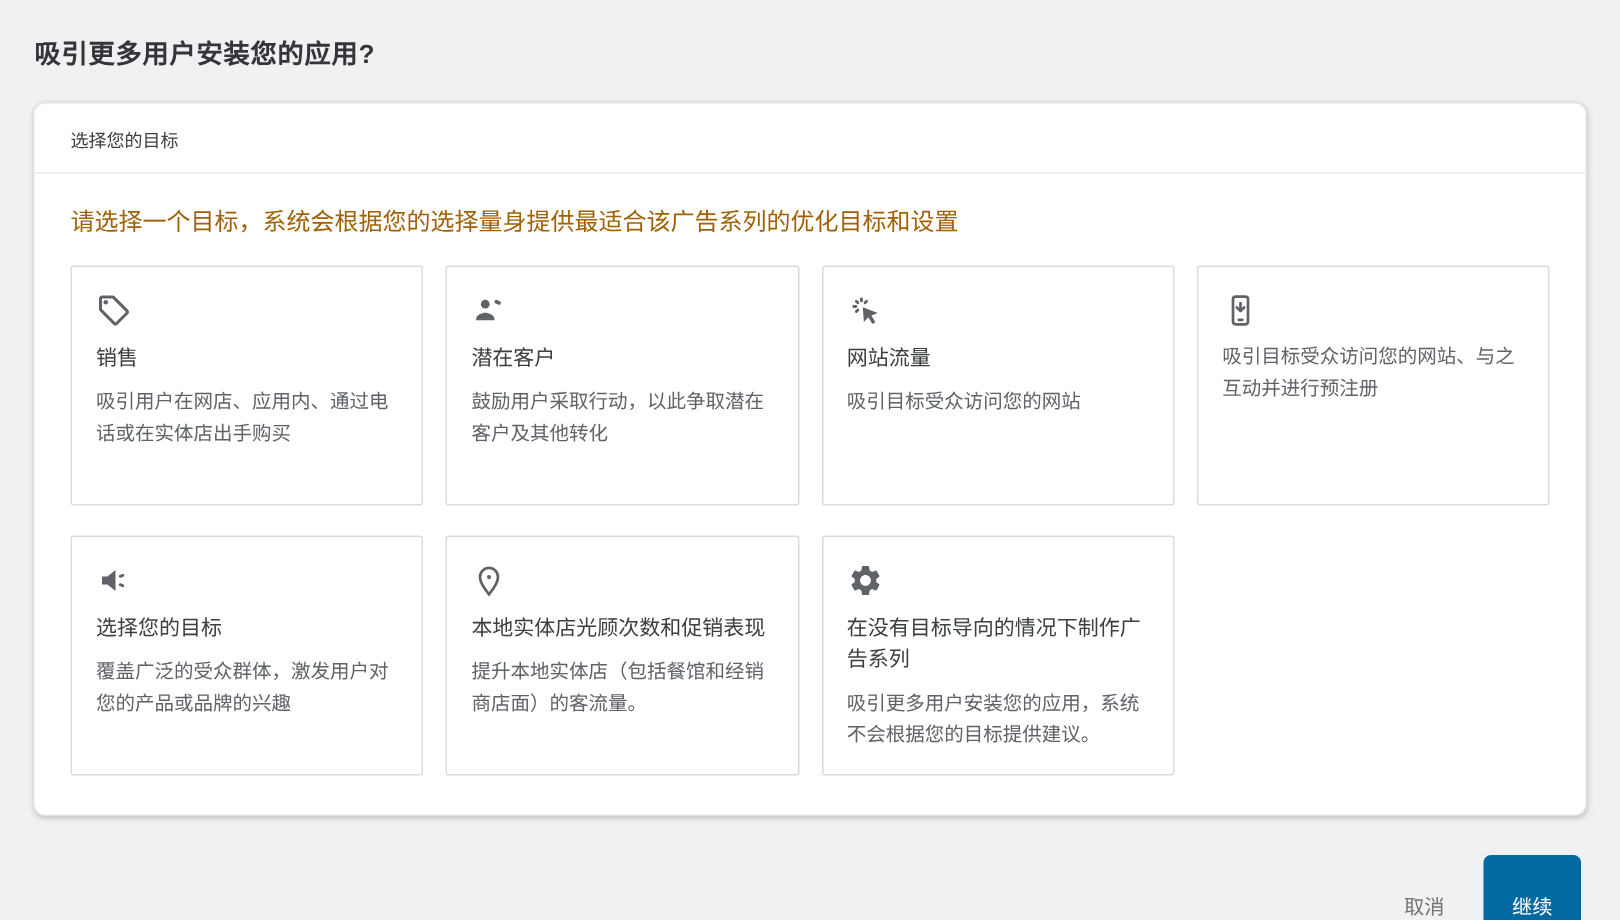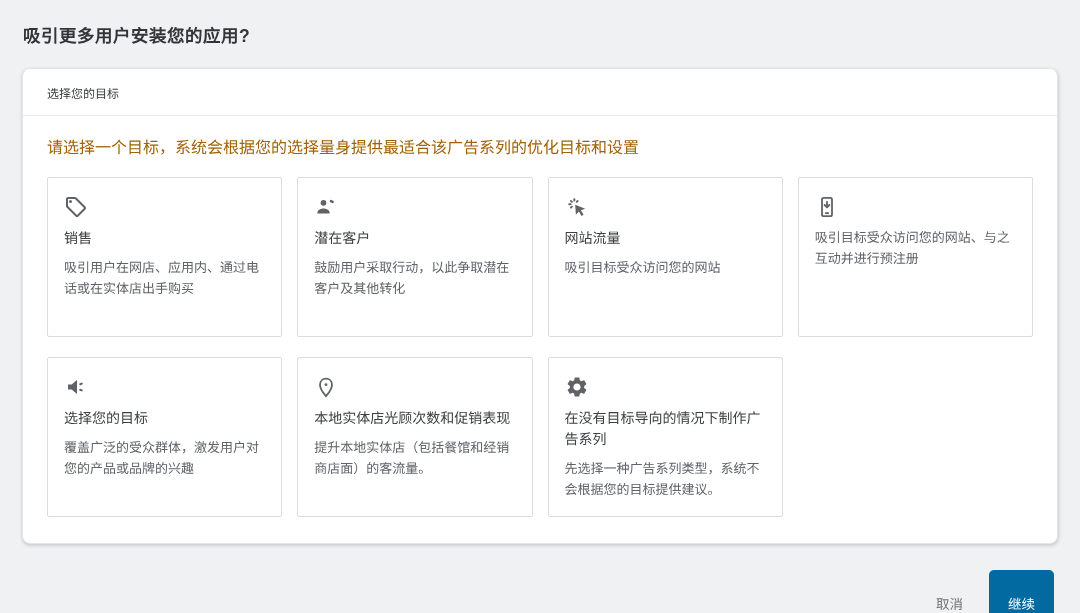--- a/index.html
+++ b/index.html
@@ -186,21 +186,21 @@
         <div class="goal-desc">提升本地实体店（包括餐馆和经销商店面）的客流量。</div>
       </div>
 
       <div class="goal-card">
         <div class="goal-icon">
           <svg viewBox="0 0 24 24" fill="currentColor">
             <path d="M19.14 12.94c.04-.3.06-.61.06-.94 0-.32-.02-.64-.07-.94l2.03-1.58c.18-.14.23-.41.12-.61l-1.92-3.32c-.12-.22-.37-.29-.59-.22l-2.39.96c-.5-.38-1.03-.7-1.62-.94l-.36-2.54c-.04-.24-.24-.41-.48-.41h-3.84c-.24 0-.43.17-.47.41l-.36 2.54c-.59.24-1.13.57-1.62.94l-2.39-.96c-.22-.08-.47 0-.59.22L2.74 8.87c-.12.21-.08.47.12.61l2.03 1.58c-.05.3-.09.63-.09.94s.02.64.07.94l-2.03 1.58c-.18.14-.23.41-.12.61l1.92 3.32c.12.22.37.29.59.22l2.39-.96c.5.38 1.03.7 1.62.94l.36 2.54c.05.24.24.41.48.41h3.84c.24 0 .44-.17.47-.41l.36-2.54c.59-.24 1.13-.56 1.62-.94l2.39.96c.22.08.47 0 .59-.22l1.92-3.32c.12-.22.07-.47-.12-.61l-2.01-1.58zM12 15.6c-1.98 0-3.6-1.62-3.6-3.6s1.62-3.6 3.6-3.6 3.6 1.62 3.6 3.6-1.62 3.6-3.6 3.6z"></path>
           </svg>
         </div>
         <div class="goal-title">在没有目标导向的情况下制作广告系列</div>
-        <div class="goal-desc">先选择一种广告系列类型，系统不会根据您的目标提供建议。</div>
+        <div class="goal-desc">吸引更多用户安装您的应用，系统不会根据您的目标提供建议。</div>
       </div>
 
     </div>
   </div>
 </div>
 
 <div class="footer-actions">
   <button class="btn-cancel">取消</button>
   <button class="btn-continue">继续</button>
 </div>

